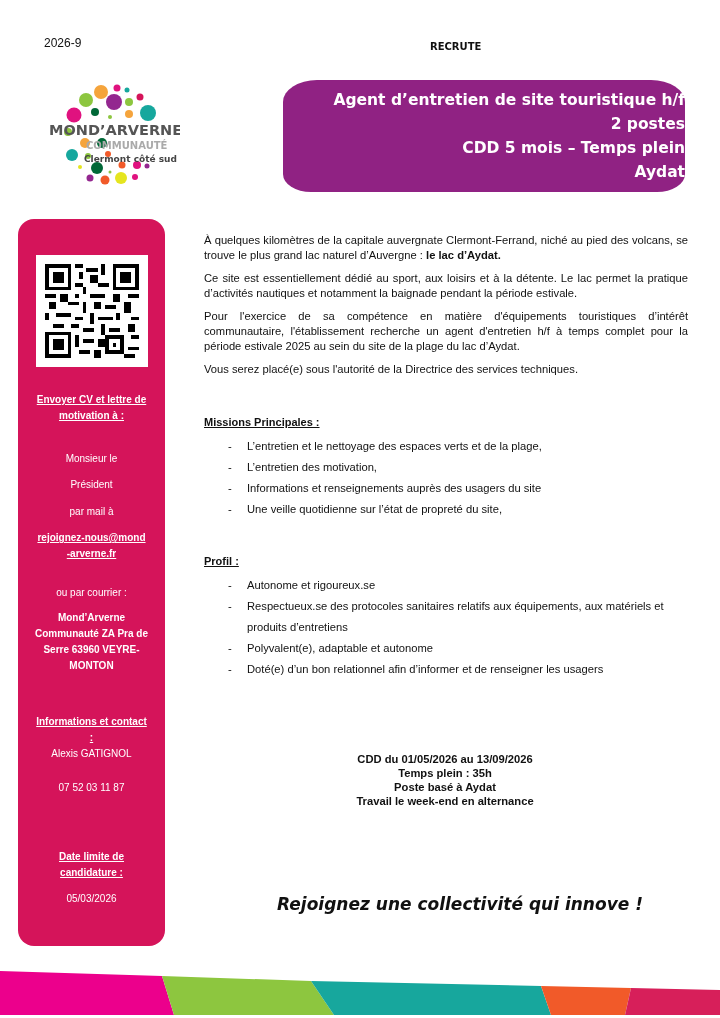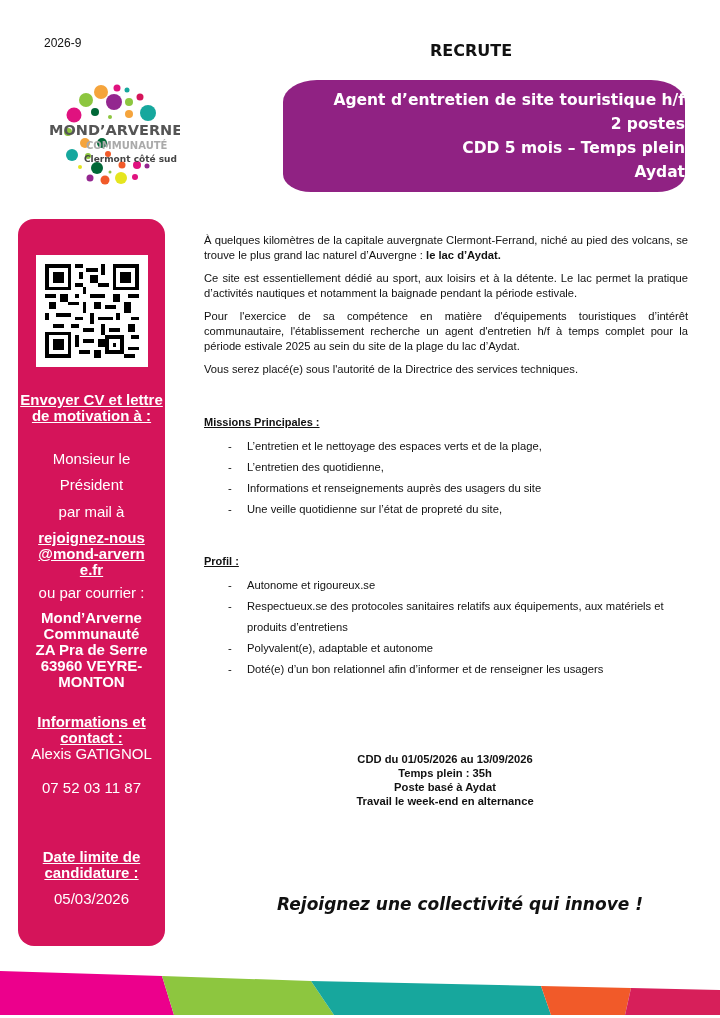--- a/index.html
+++ b/index.html
@@ -1,21 +1,21 @@
 <!DOCTYPE html>
 <html><head>
 <meta charset="utf-8">
 <style>
   html, body { margin:0; padding:0; background:#fff; }
   body { width:720px; height:1018px; position:relative; overflow:hidden; font-family:"Liberation Sans", sans-serif; color:#111; }
   .ref { position:absolute; left:44px; top:36px; font-size:12px; }
-  .recrute { position:absolute; left:430px; top:41px; font-size:16px; font-weight:bold; font-family:"DejaVu Sans", sans-serif; }
+  .recrute { position:absolute; left:430px; top:41px; font-size:10px; font-weight:bold; font-family:"DejaVu Sans", sans-serif; }
   .logo { position:absolute; left:30px; top:80px; width:150px; height:110px; }
   .banner { position:absolute; left:283px; top:80px; width:402px; height:112px; background:#902283; border-radius:34px 34px 28px 28px / 22px 22px 18px 18px; color:#fff; font-family:"DejaVu Sans", sans-serif; font-weight:bold; font-size:15.5px; text-align:center; display:flex; flex-direction:column; justify-content:center; line-height:24px;align-items:flex-end; }
-  .sidebar { position:absolute; left:18px; top:219px; width:147px; height:727px; background:#d5145a; border-radius:16px; color:#fff; text-align:center; font-size:15px; }
+  .sidebar { position:absolute; left:18px; top:219px; width:147px; height:727px; background:#d5145a; border-radius:16px; color:#fff; text-align:center; font-size:10px; }
   .qr { position:absolute; left:18px; top:36px; width:112px; height:112px; background:#fff; }
   .qr svg { position:absolute; left:9px; top:9px; }
   .sb { position:absolute; left:0; width:147px; line-height:16px; }
   .u { text-decoration:underline; font-weight:bold; }
   .b { font-weight:bold; }
   .main { position:absolute; left:204px; width:484px; font-size:11.2px; line-height:15px; text-align:justify; }
   .main p { margin:0; }
   .h { font-weight:bold; text-decoration:underline; font-size:11px; }
   ul.dash { list-style:none; margin:0; padding:0; }
   ul.dash li { position:relative; padding-left:43px; line-height:21px; font-size:11.2px; text-align:left; }
@@ -146,21 +146,21 @@
   <p><span>À quelques kilomètres de la capitale auvergnate Clermont-Ferrand, niché au pied des volcans, se trouve le plus grand lac naturel d’Auvergne : </span><b>le lac d’Aydat.</b></p>
   <p style="margin-top:8px;">Ce site est essentiellement dédié au sport, aux loisirs et à la détente. Le lac permet la pratique d’activités nautiques et notamment la baignade pendant la période estivale.</p>
   <p style="margin-top:8px;">Pour l'exercice de sa compétence en matière d'équipements touristiques d’intérêt communautaire, l'établissement recherche un agent d'entretien h/f à temps complet pour la période estivale 2025 au sein du site de la plage du lac d’Aydat.</p>
   <p style="margin-top:8px;">Vous serez placé(e) sous l'autorité de la Directrice des services techniques.</p>
 </div>
 
 <div class="main" style="top:415px;">
   <div class="h">Missions Principales :</div>
   <ul class="dash" style="margin-top:6px;">
     <li>L’entretien et le nettoyage des espaces verts et de la plage,</li>
-    <li>L’entretien des quotidienne,</li>
+    <li>L’entretien des motivation,</li>
     <li>Informations et renseignements auprès des usagers du site</li>
     <li>Une veille quotidienne sur l’état de propreté du site,</li>
     </ul>
 </div>
 
 <div class="main" style="top:554px;">
   <div class="h">Profil :</div>
   <ul class="dash" style="margin-top:6px;">
     <li>Autonome et rigoureux.se</li>
     <li>Respectueux.se des protocoles sanitaires relatifs aux équipements, aux matériels et produits d’entretiens</li>

